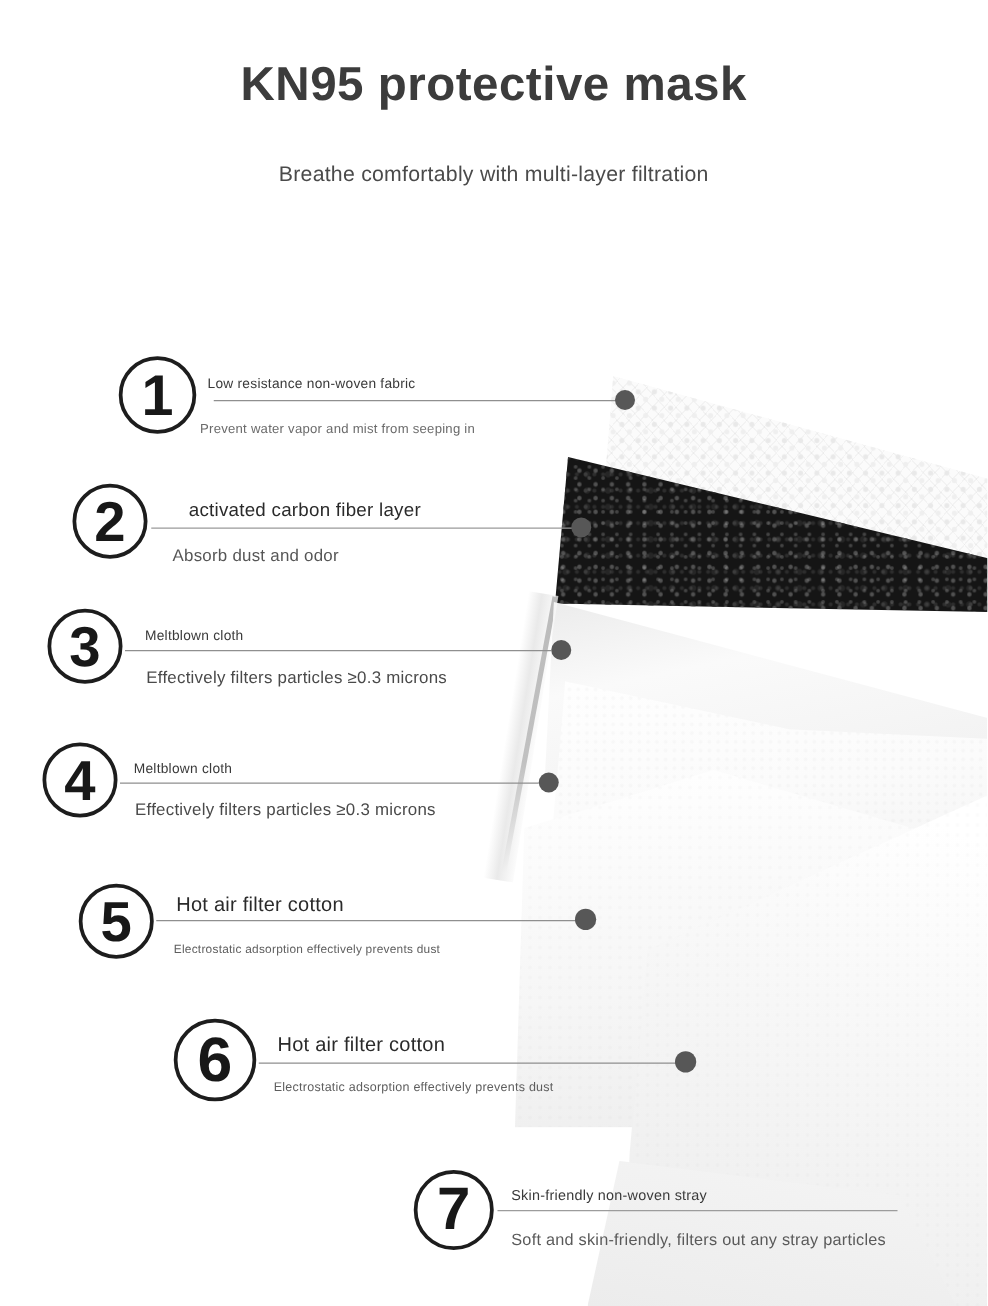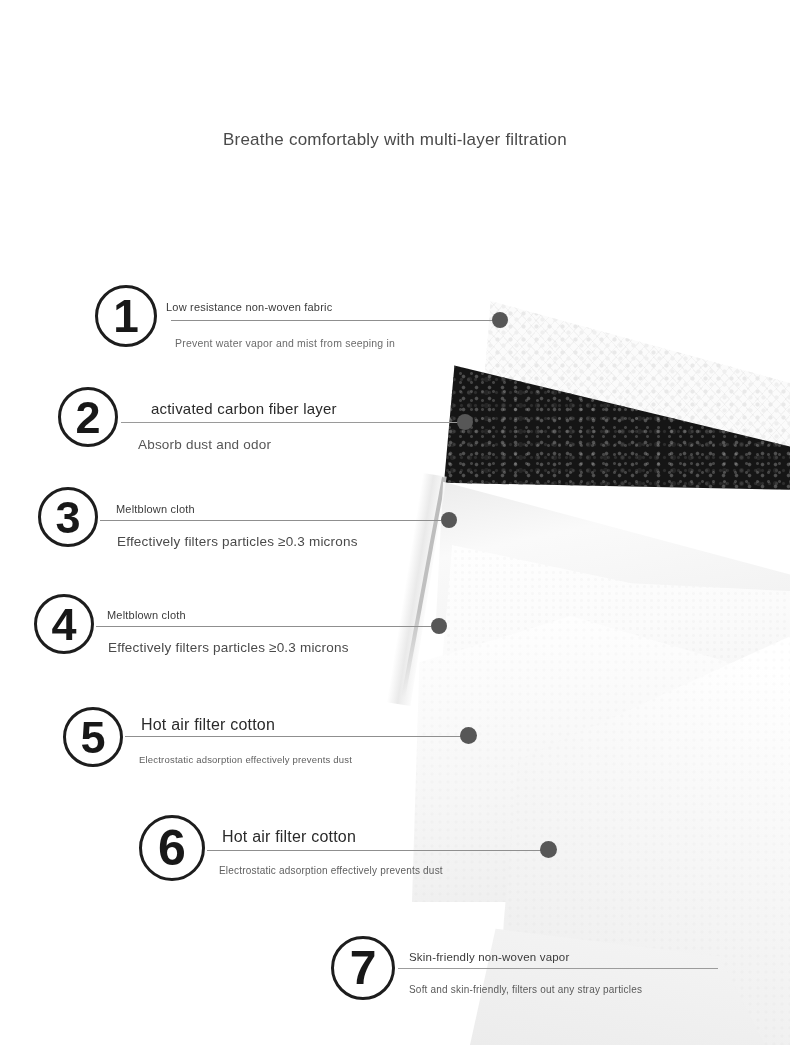--- a/index.html
+++ b/index.html
@@ -104,21 +104,21 @@
   .label.big{color:#2a2a2a;}
   .desc{z-index:20;color:#616161;letter-spacing:.2px;white-space:nowrap;}
   .leader{height:1px;background:#8f8f8f;z-index:19;}
   .dot{border-radius:50%;background:#575757;z-index:20;}
 
   
   .i1 .badge{left:95px;top:285px;width:56px;height:56px;font-size:46px;}
   .i1 .label{left:166px;top:301px;font-size:11px;}
   .i1 .leader{left:171px;top:320px;width:322px;}
   .i1 .dot{left:492px;top:312px;width:16px;height:16px;}
-  .i1 .desc{left:175px;top:337px;font-size:10.5px;color:#6b6b6b;}
+  .i1 .desc{left:160px;top:337px;font-size:10.5px;color:#6b6b6b;}
   
   .i2 .badge{left:58px;top:387px;width:54px;height:54px;font-size:45px;}
   .i2 .label{left:151px;top:400px;font-size:15px;}
   .i2 .leader{left:121px;top:422px;width:344px;background:#9a9a9a;}
   .i2 .dot{left:457px;top:414px;width:16px;height:16px;}
   .i2 .desc{left:138px;top:437px;font-size:13.5px;color:#565656;}
   
   .i3 .badge{left:38px;top:487px;width:54px;height:54px;font-size:45px;}
   .i3 .label{left:116px;top:503px;font-size:11px;}
   .i3 .leader{left:100px;top:520px;width:341px;}
@@ -139,39 +139,40 @@
   
   .i6 .badge{left:139px;top:815px;width:60px;height:60px;font-size:50px;}
   .i6 .label{left:222px;top:828px;font-size:16px;}
   .i6 .leader{left:207px;top:850px;width:334px;}
   .i6 .dot{left:540px;top:841px;width:17px;height:17px;}
   .i6 .desc{left:219px;top:865px;font-size:10px;color:#5e5e5e;}
   
   .i7 .badge{left:331px;top:936px;width:58px;height:58px;font-size:48px;}
   .i7 .label{left:409px;top:951px;font-size:11.5px;}
   .i7 .leader{left:398px;top:968px;width:320px;background:#9c9c9c;}
-  .i7 .desc{left:409px;top:984px;font-size:10px;color:#5a5a5a;}
+  .i7 .desc{left:409px;top:984px;font-size:13px;color:#5a5a5a;}
 </style>
 </head>
 <body>
 
 <div class="page">
 
   <div class="art">
     <div class="shape mesh"></div>
     <div class="shape carbon"></div>
     <div class="shape carbon-sliver"></div>
     <div class="shape sheet sheet-a"></div>
     <div class="shape sheet sheet-b"></div>
     <div class="shape sheet sheet-c"></div>
     <div class="shape stack-edge"></div>
     <div class="shape sheet sheet-d"></div>
     <div class="shape sheet sheet-e"></div>
   </div>
 
+  <div class="title">KN95 protective mask</div>
   <div class="subtitle">Breathe comfortably with multi-layer filtration</div>
 
   <div class="item i1">
     <div class="badge">1</div>
     <div class="label">Low resistance non-woven fabric</div>
     <div class="leader"></div>
     <div class="dot"></div>
     <div class="desc">Prevent water vapor and mist from seeping in</div>
   </div>
 
@@ -210,18 +211,18 @@
   <div class="item i6">
     <div class="badge">6</div>
     <div class="label big">Hot air filter cotton</div>
     <div class="leader"></div>
     <div class="dot"></div>
     <div class="desc">Electrostatic adsorption effectively prevents dust</div>
   </div>
 
   <div class="item i7">
     <div class="badge">7</div>
-    <div class="label">Skin-friendly non-woven vapor</div>
+    <div class="label">Skin-friendly non-woven stray</div>
     <div class="leader"></div>
     <div class="desc">Soft and skin-friendly, filters out any stray particles</div>
   </div>
 
 </div>
 
 </body></html>

